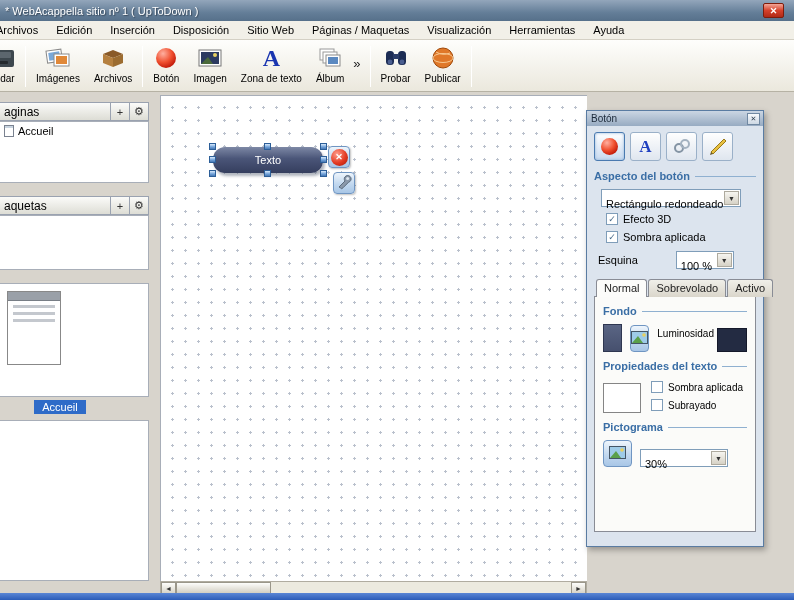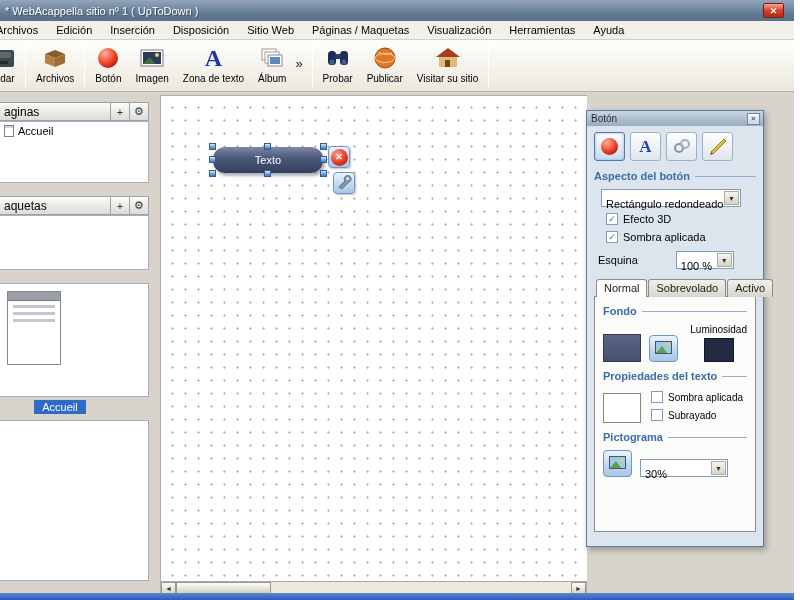--- a/index.html
+++ b/index.html
@@ -88,21 +88,21 @@
 .fp-tabs{display:flex;margin-top:10px;padding-left:2px;position:relative;z-index:2}
 .tab{padding:2px 7px 2px;border:1px solid #898c95;border-bottom:none;background:linear-gradient(#f0efe9,#dad6cb);border-radius:3px 3px 0 0;margin-right:1px;font-size:11px;cursor:pointer;color:#222}
 .tab.active{background:#fcfcfa;padding-bottom:3px;position:relative;top:0}
 .fp-group{border:1px solid #898c95;background:#fbfbf9;margin-top:-1px;padding:0 8px 10px;height:236px}
 .fp-group .fp-heading{margin:8px 0 7px}
 .swatch{cursor:pointer}
 .sw-dark{width:38px;height:28px;background:linear-gradient(#5a6584,#46506e);border:1px solid #2e3650}
 .sw-lum{width:30px;height:24px;background:#232b42;border:1px solid #14182a}
 .sw-white{width:38px;height:30px;background:#fff;border:1px solid #858585}
 .imgbtn{width:29px;height:27px;border:1px solid #6f95c2;border-radius:4px;background:linear-gradient(#eef5fc,#c2d8ef 55%,#a8c6e6);display:flex;align-items:center;justify-content:center;cursor:pointer}
-.lum{margin-left:auto;display:flex;flex-direction:column;align-items:center;gap:3px;font-size:10px}
+.lum{margin-left:auto;display:flex;flex-direction:row;gap:3px;font-size:10px}
 .grow{display:flex;align-items:flex-end;gap:8px}
 .checkcol{display:flex;flex-direction:column;gap:2px;margin-left:2px}
 .checkcol .fp-check{margin:2px 0;font-size:10px}
 </style>
 </head>
 <body>
 
 <div class="titlebar">
   <span class="ttl">* WebAcappella sitio nº 1 ( UpToDown )</span>
 </div>
@@ -130,20 +130,33 @@
           <rect x="4" y="5" width="16" height="6" rx="1" fill="#5c666e"></rect>
           <rect x="7" y="14" width="10" height="3" rx="1" fill="#23292d"></rect>
         </svg>
     </span>
     <span class="tlbl">ardar</span>
   </div>
   <div class="tsep"></div>
   <div class="tbtn">
     <span class="ticon">
       <svg width="26" height="24">
+          <g transform="rotate(-8 10 12)">
+            <rect x="2" y="4" width="15" height="12" fill="#fff" stroke="#8a8a8a"></rect>
+            <rect x="4" y="6" width="11" height="8" fill="#7aa8d8"></rect>
+          </g>
+          <rect x="9" y="8" width="15" height="12" fill="#fff" stroke="#8a8a8a"></rect>
+          <rect x="11" y="10" width="11" height="8" fill="#e08838"></rect>
+        </svg>
+    </span>
+    <span class="tlbl">Imágenes</span>
+  </div>
+  <div class="tbtn">
+    <span class="ticon">
+      <svg width="26" height="24">
           <polygon points="3,8 13,4 23,8 13,12" fill="#8a5a28"></polygon>
           <polygon points="3,8 13,12 13,21 3,17" fill="#b5803f"></polygon>
           <polygon points="23,8 13,12 13,21 23,17" fill="#9c6c30"></polygon>
         </svg>
     </span>
     <span class="tlbl">Archivos</span>
   </div>
   <div class="tsep"></div>
   <div class="tbtn">
     <span class="ticon">
@@ -198,30 +211,20 @@
   <div class="tbtn">
     <span class="ticon">
       <svg width="26" height="24">
           <circle cx="13" cy="12" r="10" fill="#e07828"></circle>
           <circle cx="13" cy="12" r="10" fill="none" stroke="#a04808"></circle>
           <ellipse cx="13" cy="12" rx="10" ry="4.5" fill="none" stroke="#f8c890"></ellipse>
           <path d="M6 6 q7 4 14 1" stroke="#f8c890" fill="none"></path>
         </svg>
     </span>
     <span class="tlbl">Publicar</span>
-  </div>
-  <div class="tbtn">
-    <span class="ticon">
-      <svg width="26" height="24">
-          <polygon points="13,2 25,11 1,11" fill="#a83c20"></polygon>
-          <rect x="4" y="11" width="18" height="10" fill="#e0b878"></rect>
-          <rect x="10" y="14" width="5" height="7" fill="#6e4418"></rect>
-        </svg>
-    </span>
-    <span class="tlbl">Visitar su sitio</span>
   </div>
   <div class="tsep"></div>
 </div>
 
 <div class="sidebar">
   <div class="sb-header" style="top:0">
     <div class="sb-title">aginas</div>
     <div class="sb-btn">
         <span>+</span>
       </div>

